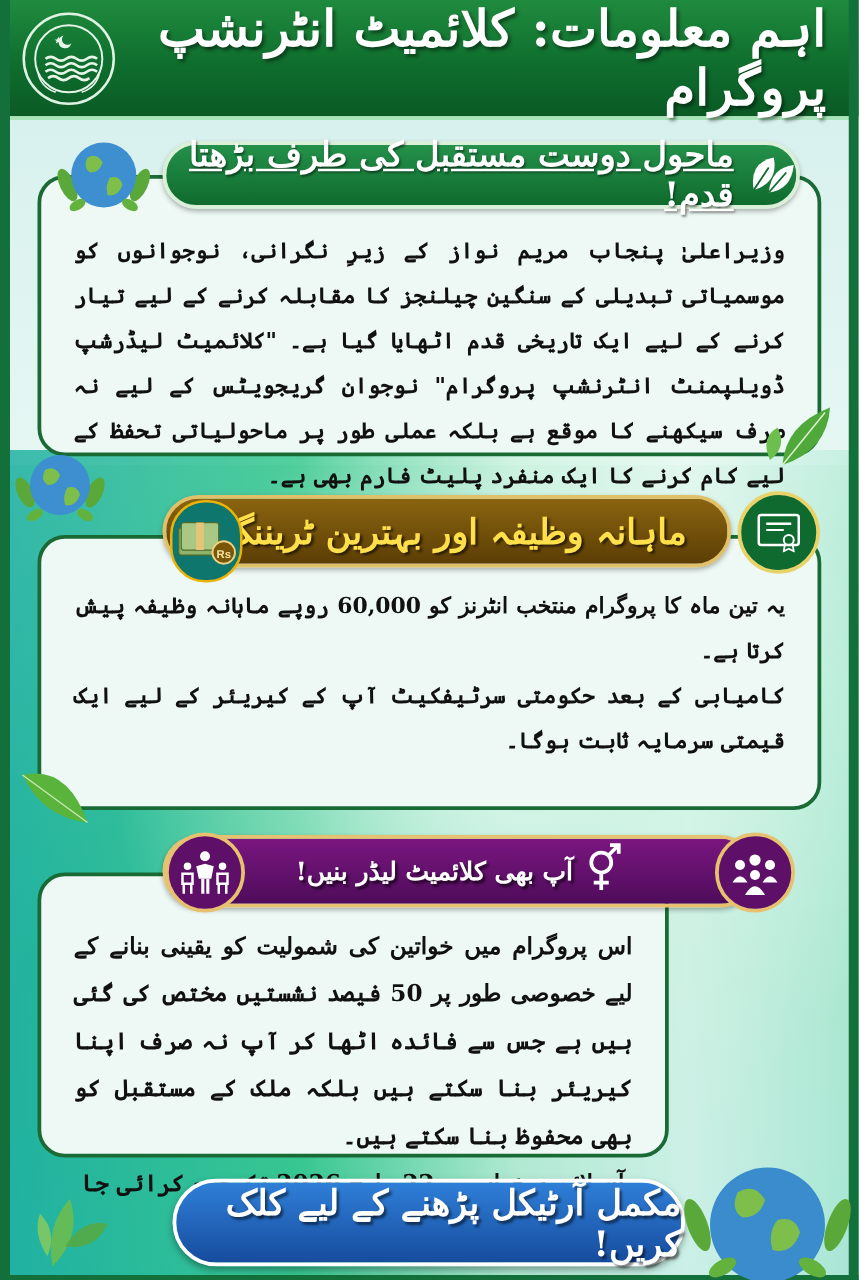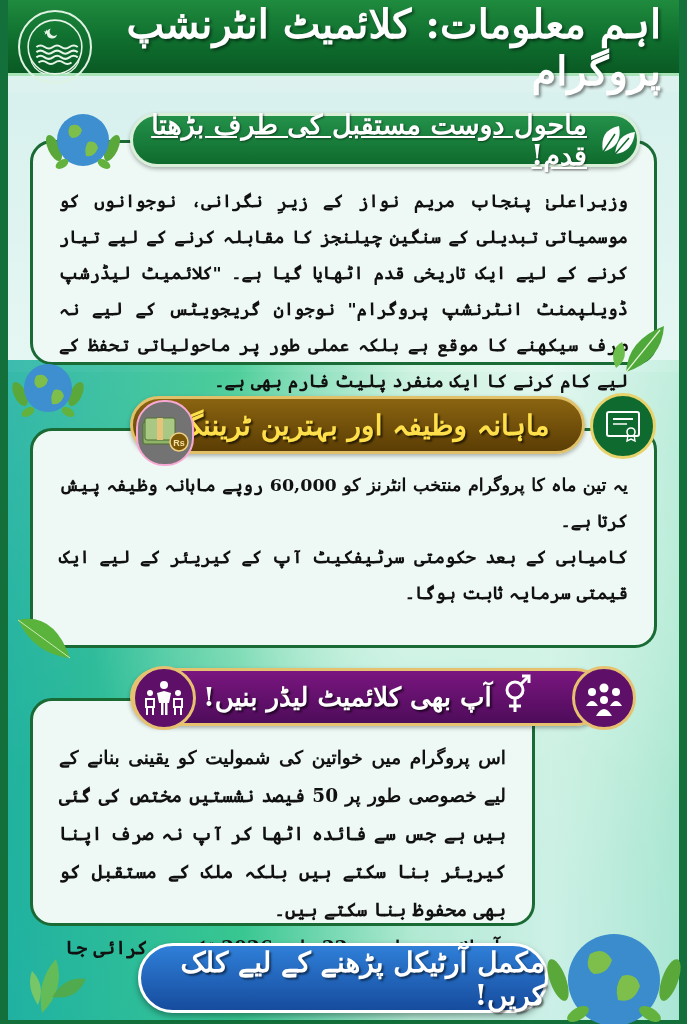--- a/index.html
+++ b/index.html
@@ -22,23 +22,23 @@
                   linear-gradient(90deg, #1fb0a3 0%, #3bc98f 35%, #c9f2dc 60%, #eafaf3 80%, #bfeedd 100%);
       opacity: 0.85;
     }
     .bg-top {
       position: absolute; left: 0; top: 92px; width: 687px; height: 280px;
       background: linear-gradient(180deg, #d8f1ee 0%, #e6f7f3 100%);
     }
 
     
     .header {
-      position: absolute; left: 0; top: 0; width: 687px; height: 76px;
+      position: absolute; left: 0; top: 0; width: 687px; height: 96px;
       background: linear-gradient(180deg, #1f8b3e 0%, #0f6e2e 55%, #0a5a24 100%);
-      display: flex; align-items: flex-start; justify-content: flex-end;
+      display: flex; align-items: center; justify-content: flex-end;
       padding-right: 26px;
       border-bottom: 3px solid #a8e4b8;
     }
     .emblem {
       position: absolute; left: 18px; top: 10px; width: 74px; height: 74px;
       border: 2px solid #dff3e2; border-radius: 50%;
       display: flex; align-items: center; justify-content: center;
     }
     .emblem svg { width: 62px; height: 62px; }
     .title {
@@ -65,28 +65,28 @@
       left: 130px; top: 396px; width: 455px; height: 58px;
       background: linear-gradient(180deg, #8a6410 0%, #5c3e05 100%);
       border: 3px solid #e0c16a;
     }
     .banner-2 .btext { color: #ffe04a; font-size: 28px; font-weight: bold; font-family: "DejaVu Serif", serif; text-shadow: 2px 2px 2px rgba(0,0,0,0.6); }
     .banner-3 {
       left: 130px; top: 668px; width: 475px; height: 58px;
       background: linear-gradient(180deg, #7a1680 0%, #4e0c5a 100%);
       border: 3px solid #e6c170;
     }
-    .banner-3 .btext { color: #fff; font-size: 26px; font-weight: bold; font-family: "DejaVu Serif", serif; text-shadow: 2px 2px 2px rgba(0,0,0,0.6); }
+    .banner-3 .btext { color: #fff; font-size: 20px; font-weight: bold; font-family: "DejaVu Serif", serif; text-shadow: 2px 2px 2px rgba(0,0,0,0.6); }
 
     .badge {
       position: absolute; border-radius: 50%;
       display: flex; align-items: center; justify-content: center; z-index: 4;
     }
     .badge-cert { left: 590px; top: 393px; width: 66px; height: 66px; background: #0e6a2e; border: 3px solid #e8d36b; }
-    .badge-money { left: 136px; top: 400px; width: 58px; height: 66px; background: #737373; border: 2px solid #f9a8d4; border-radius: 28px; }
+    .badge-money { left: 136px; top: 400px; width: 58px; height: 66px; background: #0f766e; border: 2px solid #eab308; border-radius: 28px; }
     .badge-team-r { left: 572px; top: 666px; width: 64px; height: 64px; background: #5e0f68; border: 3px solid #e6c170; }
     .badge-team-l { left: 132px; top: 666px; width: 64px; height: 64px; background: #5e0f68; border: 3px solid #e6c170; }
 
     
     .card {
       position: absolute; background: #eef9f5;
       border: 3px solid #1a6a35; border-radius: 22px;
       direction: rtl; z-index: 2;
       padding: 0 26px;
     }

